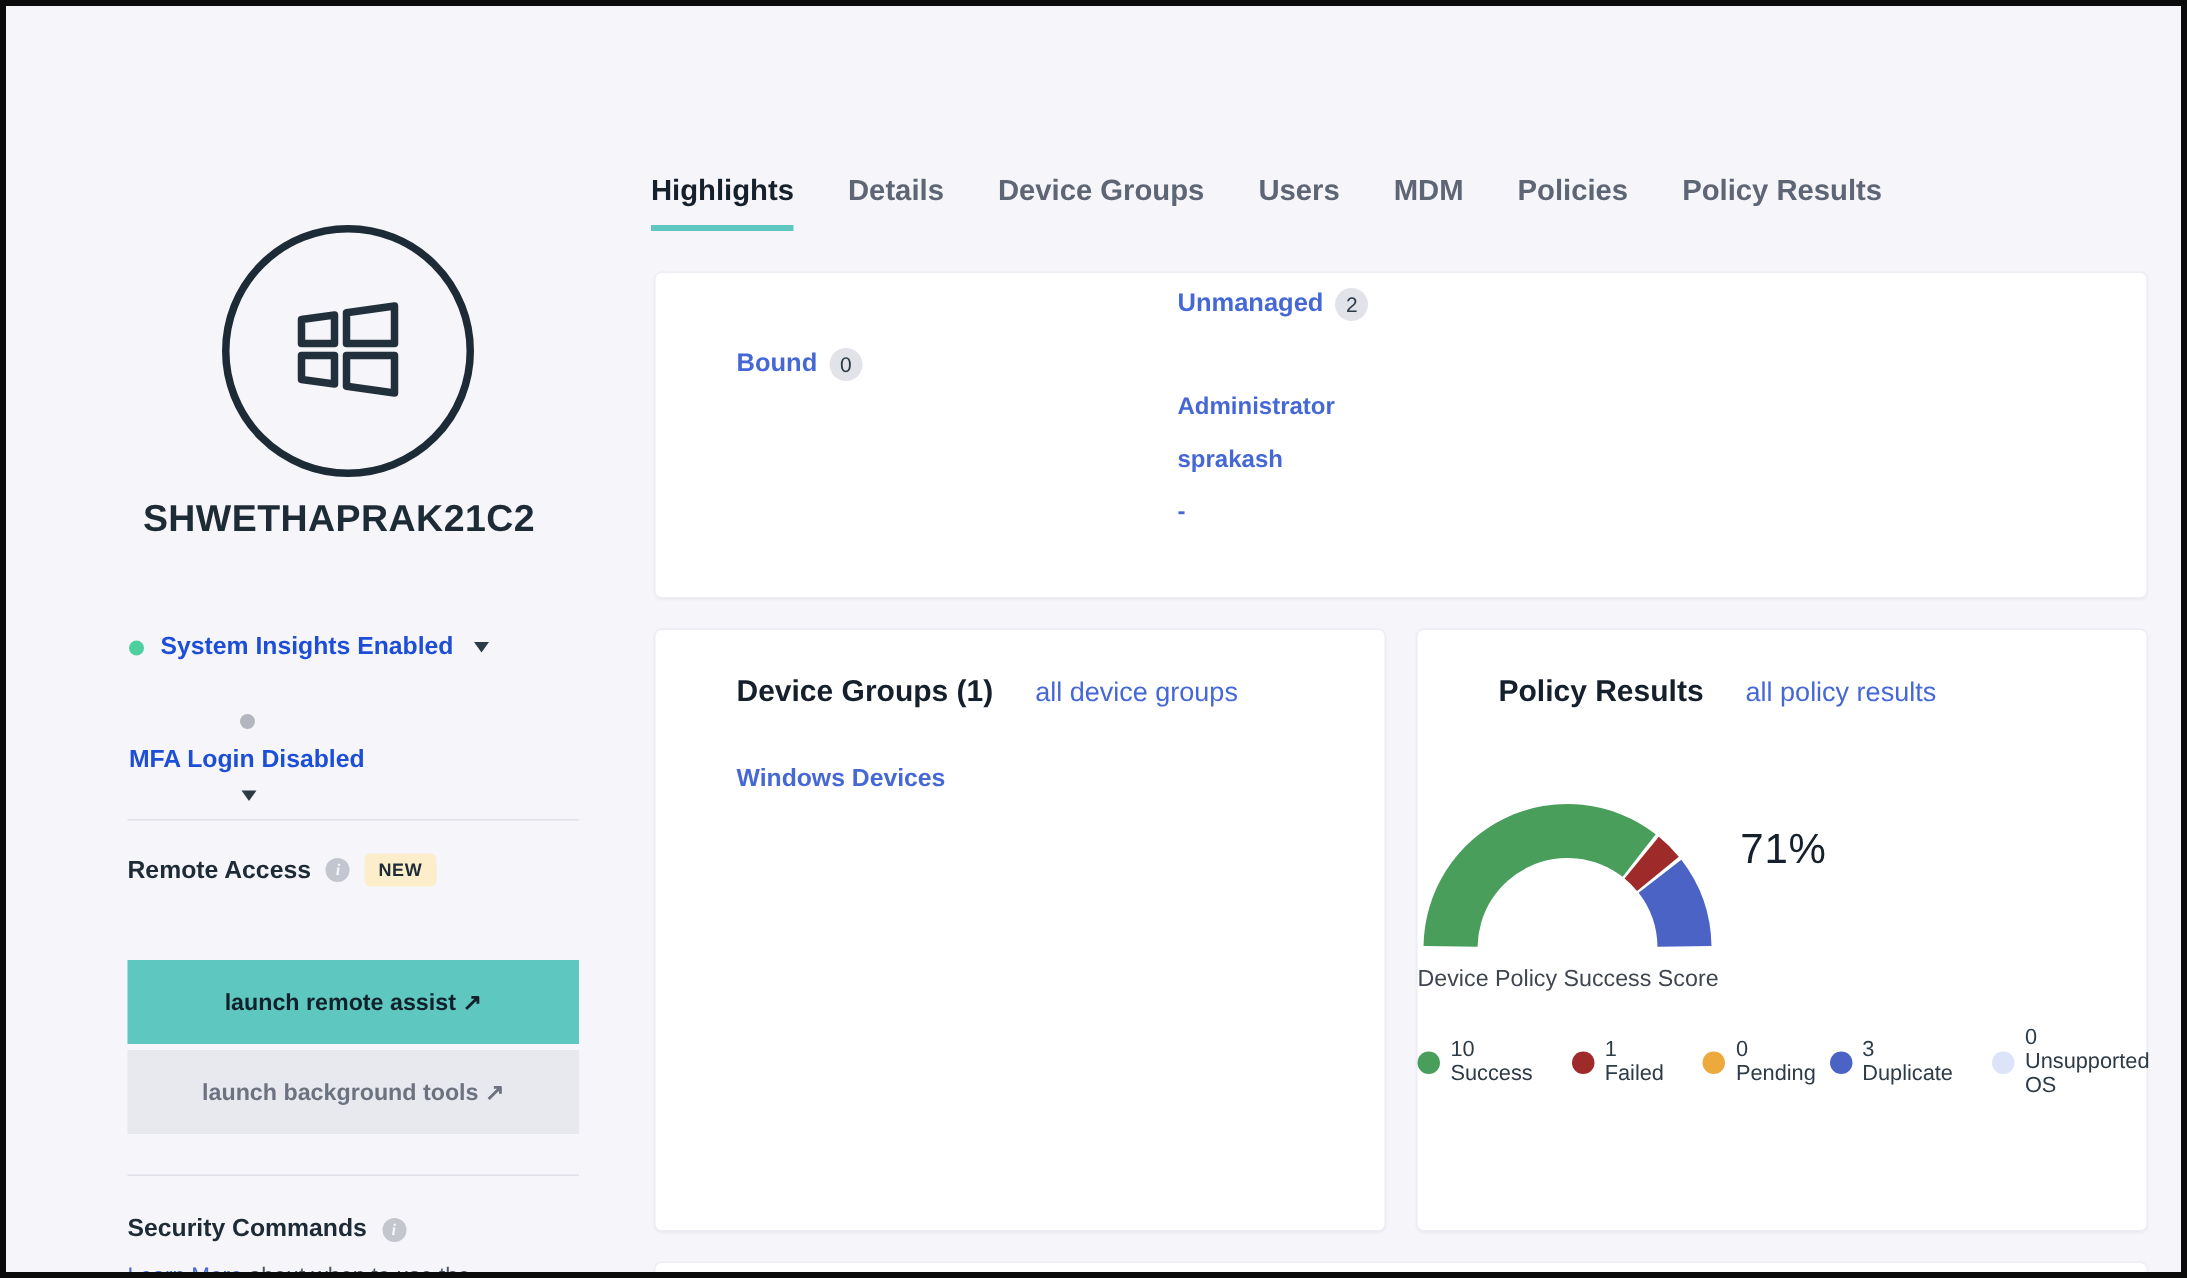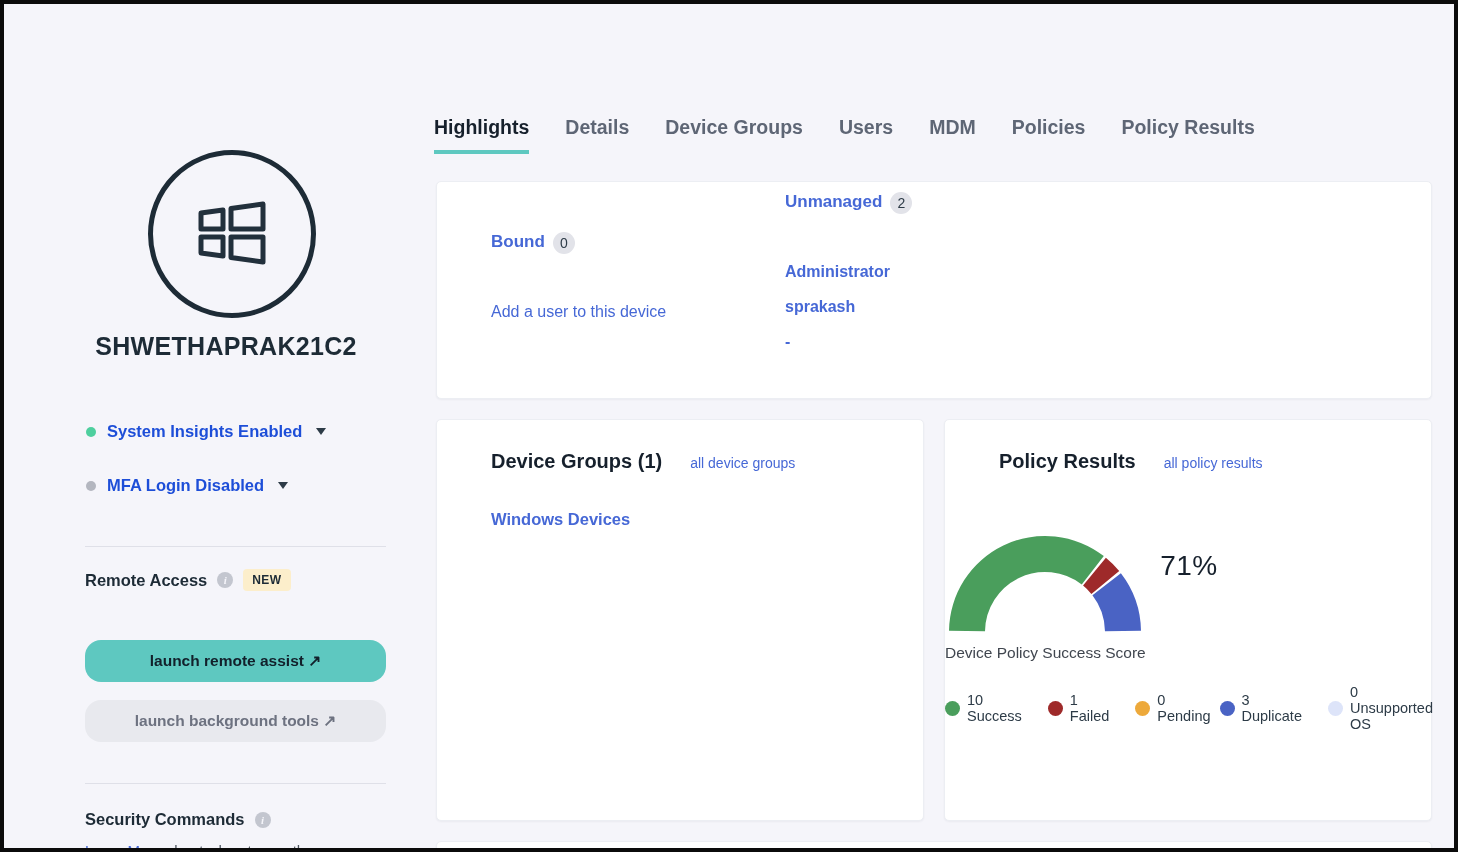--- a/index.html
+++ b/index.html
@@ -76,21 +76,21 @@
     left: 58px;
     display: flex;
     align-items: center;
     gap: 11px;
     font-size: 16.5px;
     font-weight: bold;
     color: #1d4ed8;
     cursor: pointer;
   }
   #status-system { top: 418px; }
-  #status-mfa { top: 472px; }
+  #status-mfa { top: 472px; flex-direction: column; }
 
   .dot {
     width: 10px;
     height: 10px;
     border-radius: 50%;
     display: inline-block;
   }
   .caret {
     width: 0; height: 0;
     border-left: 5.5px solid transparent;
@@ -142,23 +142,23 @@
     font-weight: bold;
     padding: 4px 9px;
     border-radius: 4px;
     letter-spacing: 0.4px;
   }
 
   .launch-btn {
     position: absolute;
     left: 57px;
     width: 301px;
-    height: 42px;
+    height: 56px;
     border: none;
-    border-radius: 16px;
+    border-radius: 0;
     font-size: 15.5px;
     font-weight: bold;
     font-family: "Liberation Sans", sans-serif;
     cursor: pointer;
   }
   #btn-remote-assist {
     top: 636px;
     background: #5ec8c0;
     color: #12202b;
   }
@@ -272,21 +272,21 @@
     align-items: baseline;
     gap: 28px;
   }
   .card-title {
     font-size: 20px;
     font-weight: bold;
     color: #16202c;
     white-space: nowrap;
   }
   .card-all-link {
-    font-size: 14px;
+    font-size: 18px;
     color: #4668d6;
     cursor: pointer;
     white-space: nowrap;
   }
   #group-item {
     position: absolute;
     left: 54px;
     top: 90px;
     font-size: 16.5px;
     font-weight: bold;
@@ -420,21 +420,20 @@
       <div class="tab">MDM</div>
       <div class="tab">Policies</div>
       <div class="tab">Policy Results</div>
     </div>
 
     <div class="card" id="card-top">
       <div id="top-col-left">
         <div class="top-head">
           <span class="link link-strong">Bound</span><span class="count-chip">0</span>
         </div>
-        <div class="top-line link">Add a user to this device</div>
       </div>
 
       <div id="top-col-right">
         <div class="top-head">
           <span class="link link-strong">Unmanaged</span><span class="count-chip">2</span>
         </div>
         <div class="top-line link link-strong">Administrator</div>
         <div class="top-line link link-strong">sprakash</div>
         <div class="top-line link link-strong">-</div>
       </div>

